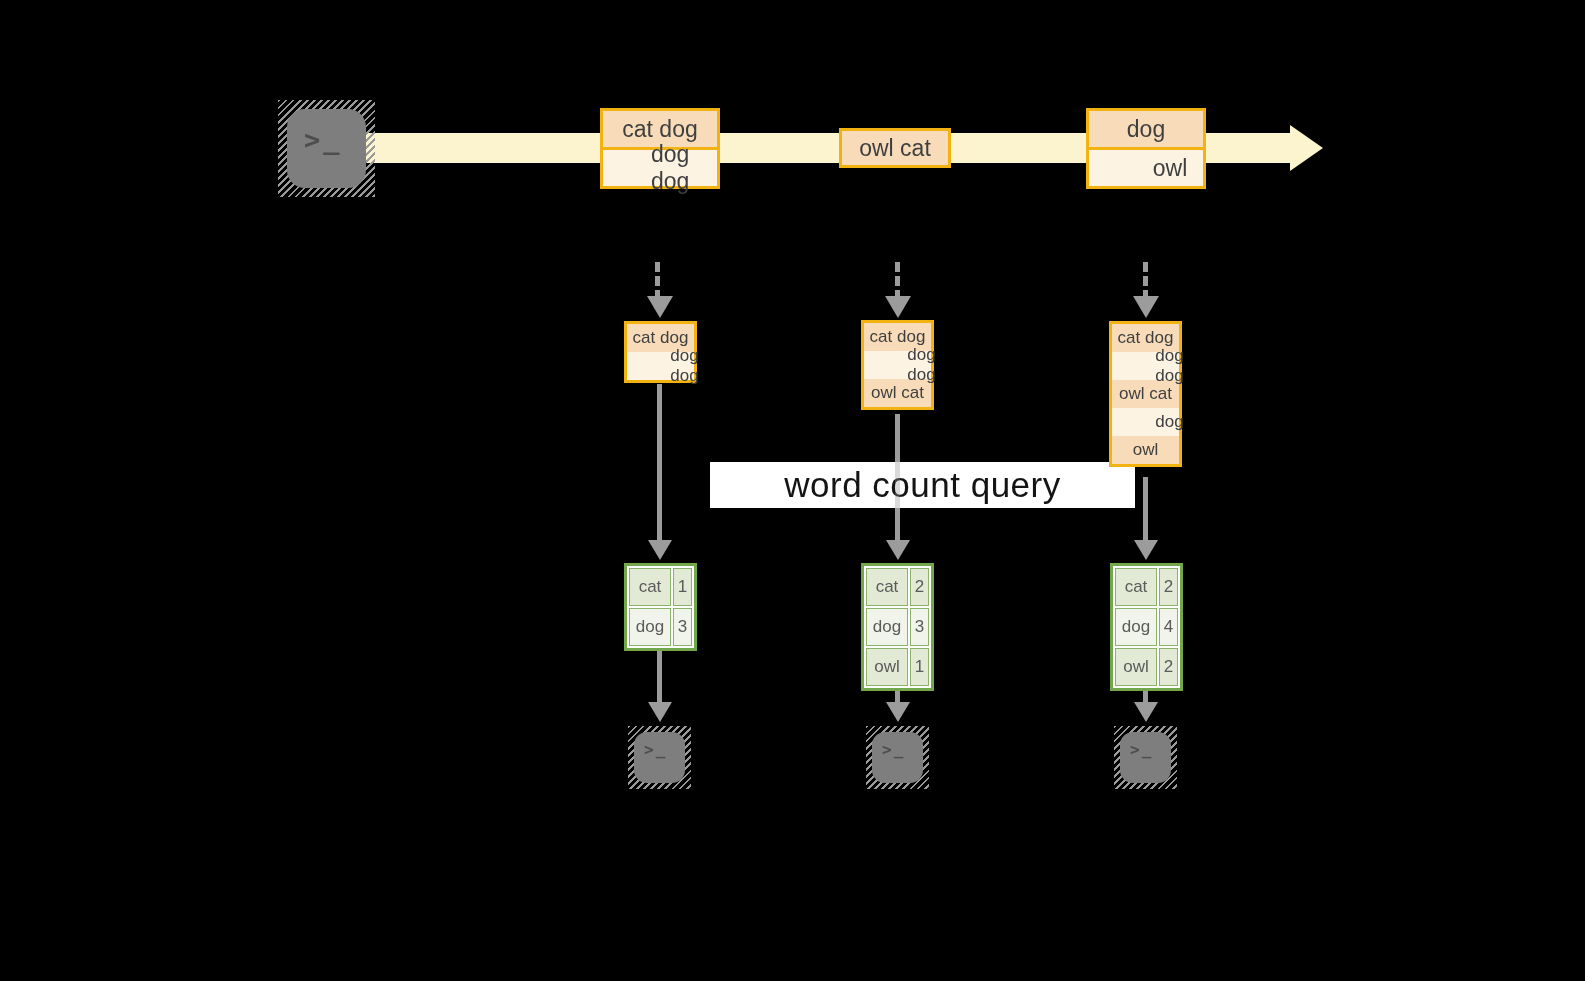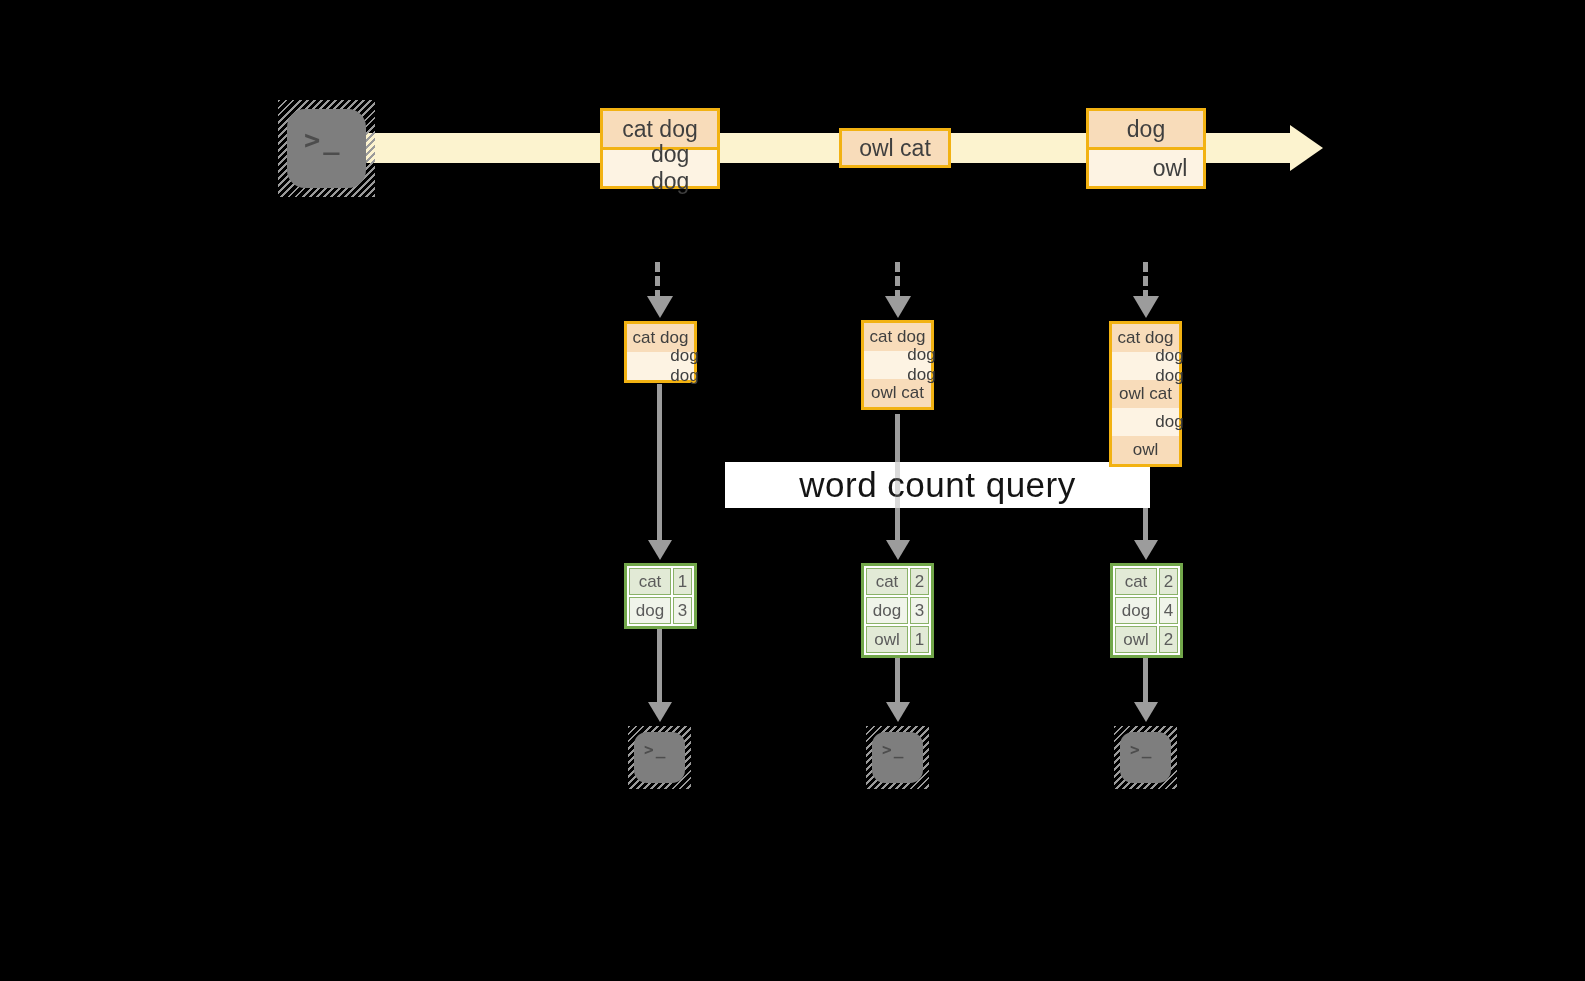--- a/index.html
+++ b/index.html
@@ -67,34 +67,34 @@
 
   
   .vline { position: absolute; width: 5px; background: #9C9C9C; z-index: 1; }
   .vahead {
     position: absolute; width: 0; height: 0; z-index: 1;
     border-left: 12px solid transparent; border-right: 12px solid transparent; border-top: 20px solid #9C9C9C;
   }
 
   
   .qlabel {
-    position: absolute; left: 725px; top: 462px; width: 425px; height: 46px;
+    position: absolute; left: 710px; top: 462px; width: 425px; height: 46px;
     background: #FFFFFF; z-index: 2;
     display: flex; align-items: center; justify-content: center;
     font-size: 35px; color: #141414; letter-spacing: 0.5px;
   }
   .line-overlay { position: absolute; left: 895px; top: 462px; width: 5px; height: 46px; background: rgba(150,150,150,0.35); z-index: 3; }
 
   
   .gtable {
     position: absolute; width: 73px; border: 3px solid #72A74A; background: #FFF;
     padding: 2px; display: grid; grid-template-columns: 1fr 19px; gap: 2px; z-index: 3;
   }
   .gcell {
-    height: 27px; display: flex; align-items: center; justify-content: center;
+    height: 38px; display: flex; align-items: center; justify-content: center;
     font-size: 17px; color: #5B5B5B; border: 1px solid #8AB268;
   }
   .dark { background: #E2EAD6; }
   .lite { background: #F0F4EA; }
   #table1 { left: 624px; top: 563px; }
   #table2 { left: 861px; top: 563px; }
   #table3 { left: 1110px; top: 563px; }
 </style>
 </head>
 <body>

